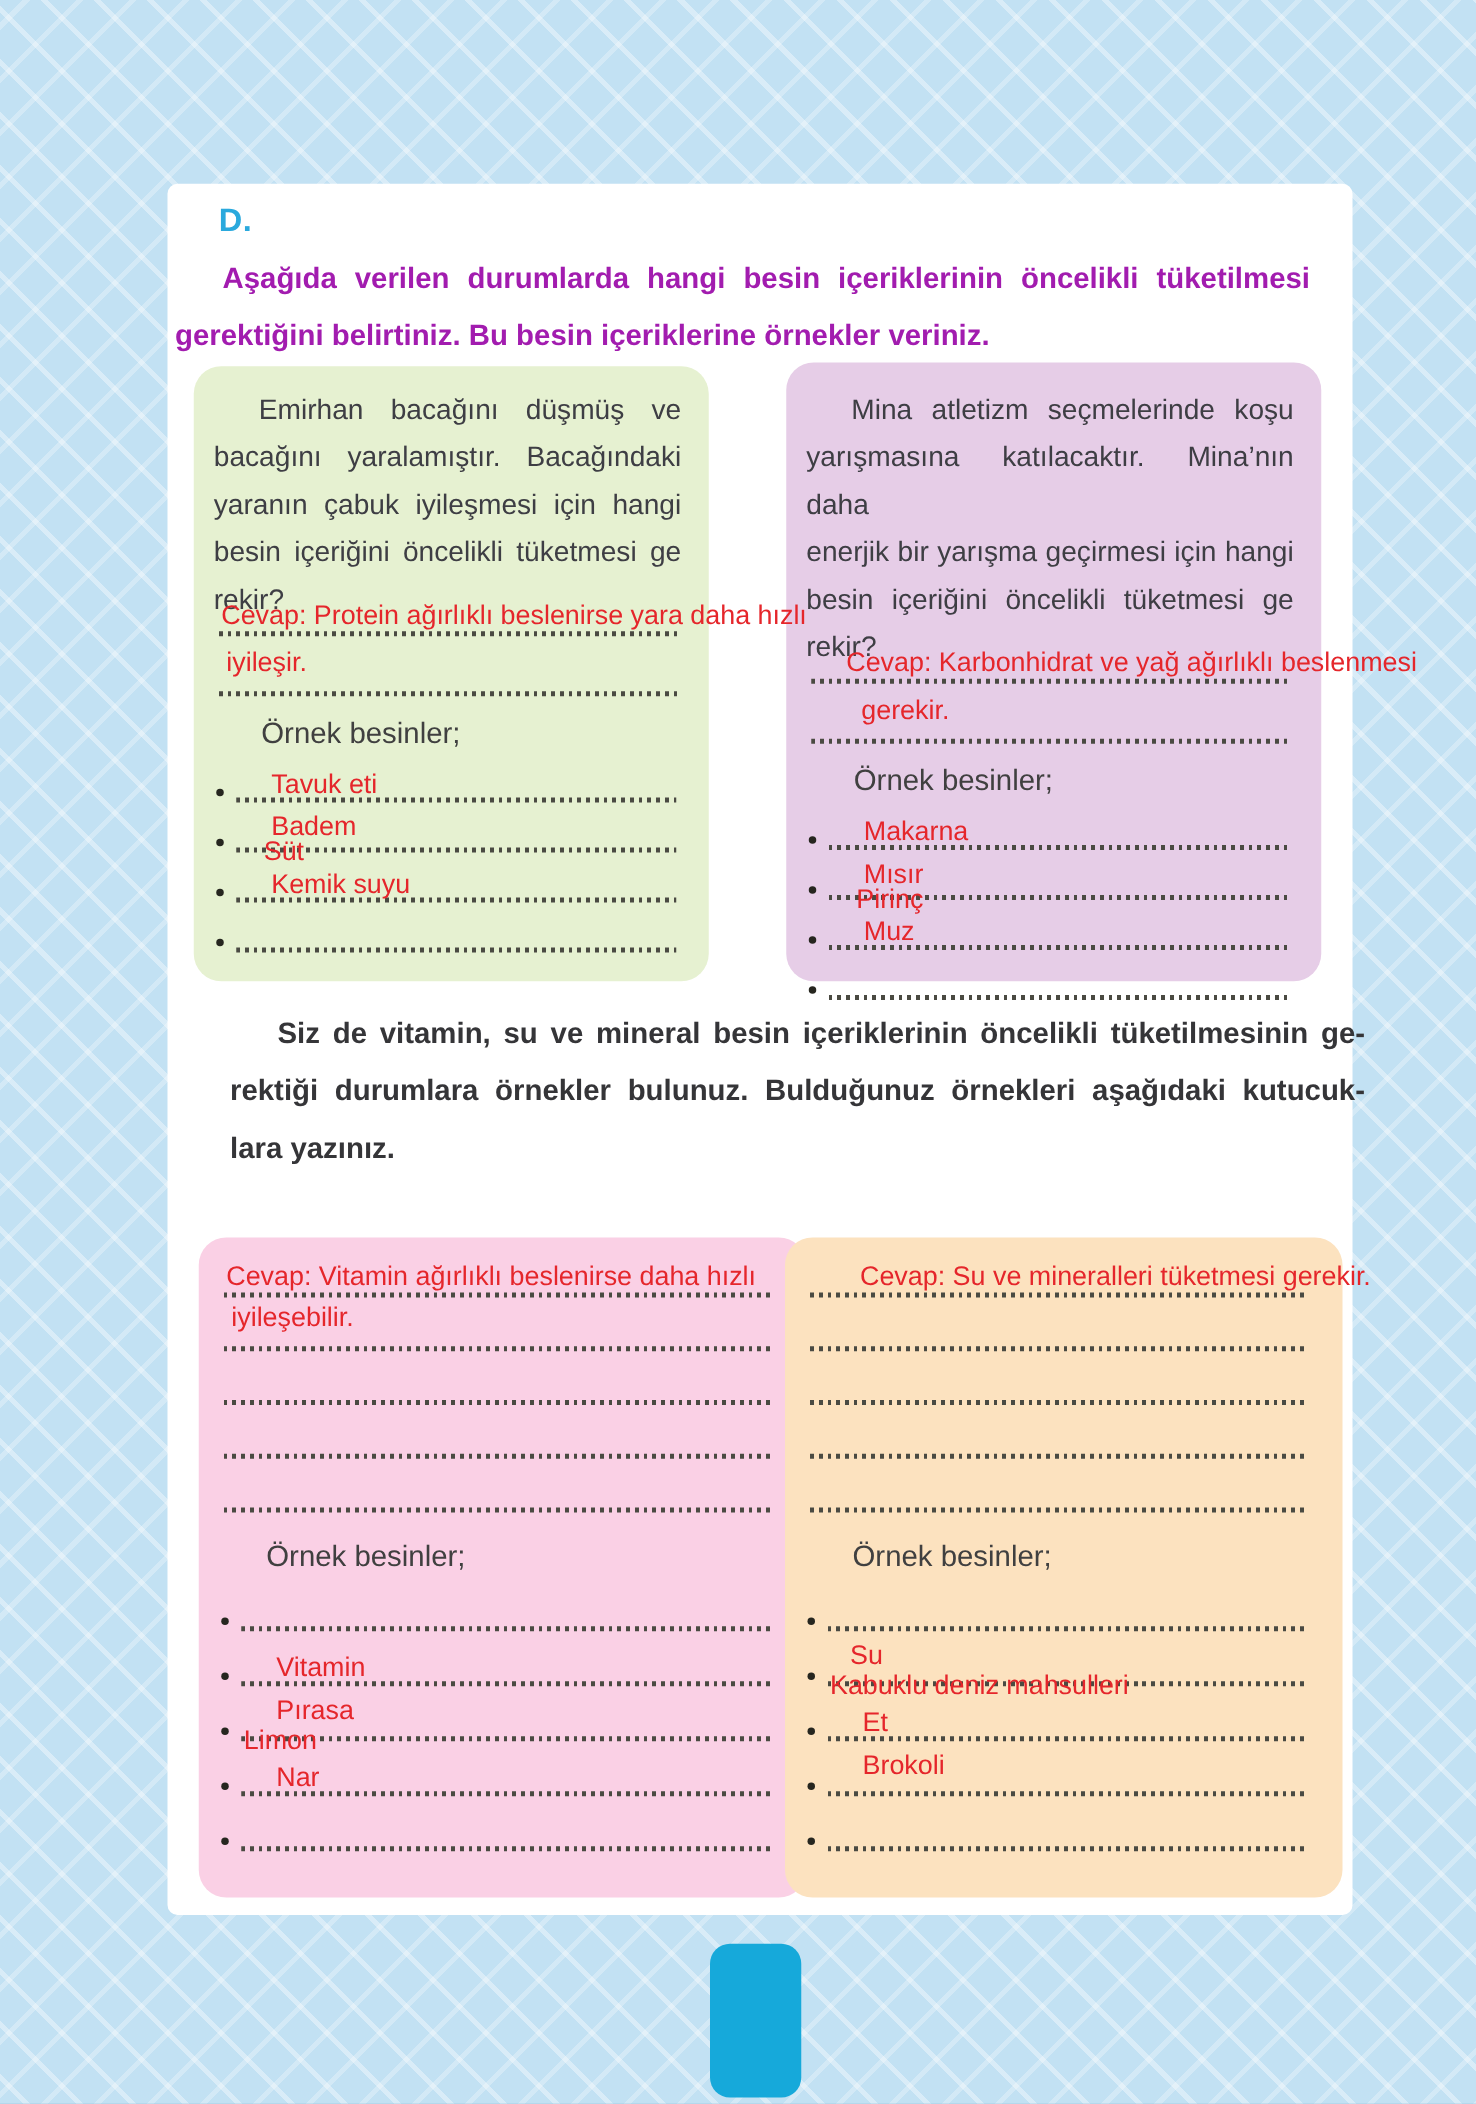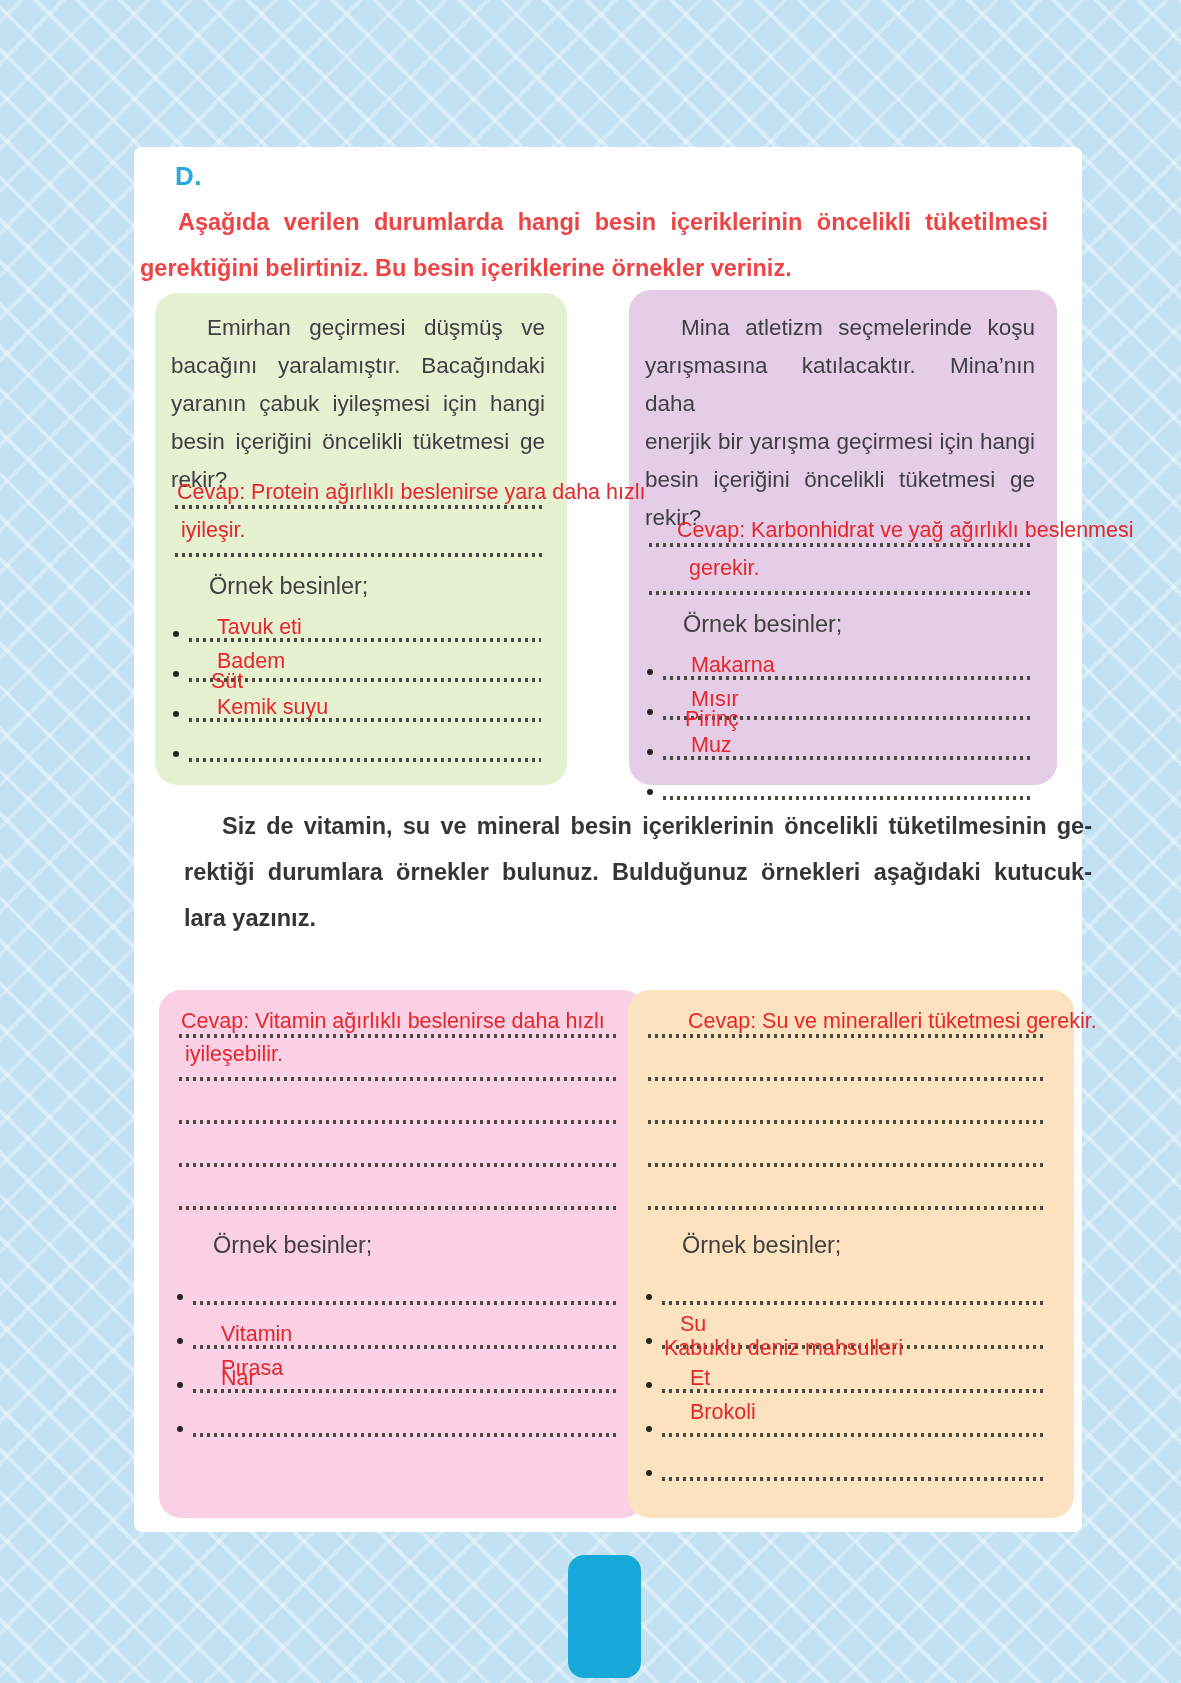--- a/index.html
+++ b/index.html
@@ -19,21 +19,21 @@
       repeating-linear-gradient(135deg, rgba(255,255,255,0) 0 13px, rgba(255,255,255,.28) 13px 17px, rgba(255,255,255,0) 17px 30px);
   }
   .page{
     position:absolute;left:134px;top:147px;width:948px;height:1385px;
     background:var(--page);border-radius:8px;
   }
   .sec-label{
     position:absolute;left:41px;top:14px;font-size:26px;font-weight:bold;
     color:var(--section-label);letter-spacing:.5px;
   }
-  .intro{position:absolute;left:6px;top:52px;width:908px;color:#ef4444;}
+  .intro{position:absolute;left:6px;top:52px;width:908px;color:#a21caf;}
   .intro .pline{font-size:23.5px;font-weight:bold;line-height:46px;}
   .middle{position:absolute;left:6px;top:656px;width:908px;color:#353538;margin-left:44px;}
   .middle .pline{font-size:23.5px;font-weight:bold;line-height:46px;}
   .pline.just{text-align:justify;text-align-last:justify;}
   .pline.first{text-indent:38px;}
 
   .qbox{position:absolute;border-radius:22px;overflow:visible;}
   .box-green {left:21px; top:146px;width:412px;height:492px;background:var(--green-box); padding:16px 22px 0 16px;}
   .box-purple{left:495px;top:143px;width:428px;height:495px;background:var(--purple-box);padding:19px 22px 0 16px;}
   .box-pink  {left:25px; top:843px;width:486px;height:528px;background:var(--pink-box);  padding:14px 24px 0 16px;}
@@ -90,21 +90,21 @@
 
     <div class="sec-label">D.</div>
 
     <div class="intro">
       <div class="pline just first">Aşağıda verilen durumlarda hangi besin içeriklerinin öncelikli tüketilmesi</div>
       <div class="pline">gerektiğini belirtiniz. Bu besin içeriklerine örnekler veriniz.</div>
     </div>
 
     <div class="qbox box-green">
       <div class="qpara">
-        <div class="pline just first">Emirhan geçirmesi düşmüş ve</div>
+        <div class="pline just first">Emirhan bacağını düşmüş ve</div>
         <div class="pline just">bacağını yaralamıştır. Bacağındaki</div>
         <div class="pline just">yaranın çabuk iyileşmesi için hangi</div>
         <div class="pline just">besin içeriğini öncelikli tüketmesi ge</div>
         <div class="pline">rekir?</div>
       </div>
       <div class="ans-row r1">
         <span class="red a1">Cevap: Protein ağırlıklı beslenirse yara daha hızlı</span>
         <div class="dotline"></div>
       </div>
       <div class="ans-row r2">
@@ -203,20 +203,25 @@
         <div class="b-line"></div>
       </div>
       <div class="b-row">
         <span class="b-dot"></span>
         <span class="red r-above">Vitamin</span>
         <span class="red r-below">Pırasa</span>
         <div class="b-line"></div>
       </div>
       <div class="b-row">
         <span class="b-dot"></span>
+        <span class="red r-onleft">Limon</span>
+        <div class="b-line"></div>
+      </div>
+      <div class="b-row">
+        <span class="b-dot"></span>
         <span class="red r-above">Nar</span>
         <div class="b-line"></div>
       </div>
       <div class="b-row">
         <span class="b-dot"></span>
         <div class="b-line"></div>
       </div>
     </div>
 
     <div class="qbox box-orange ans5 ans5-b">

